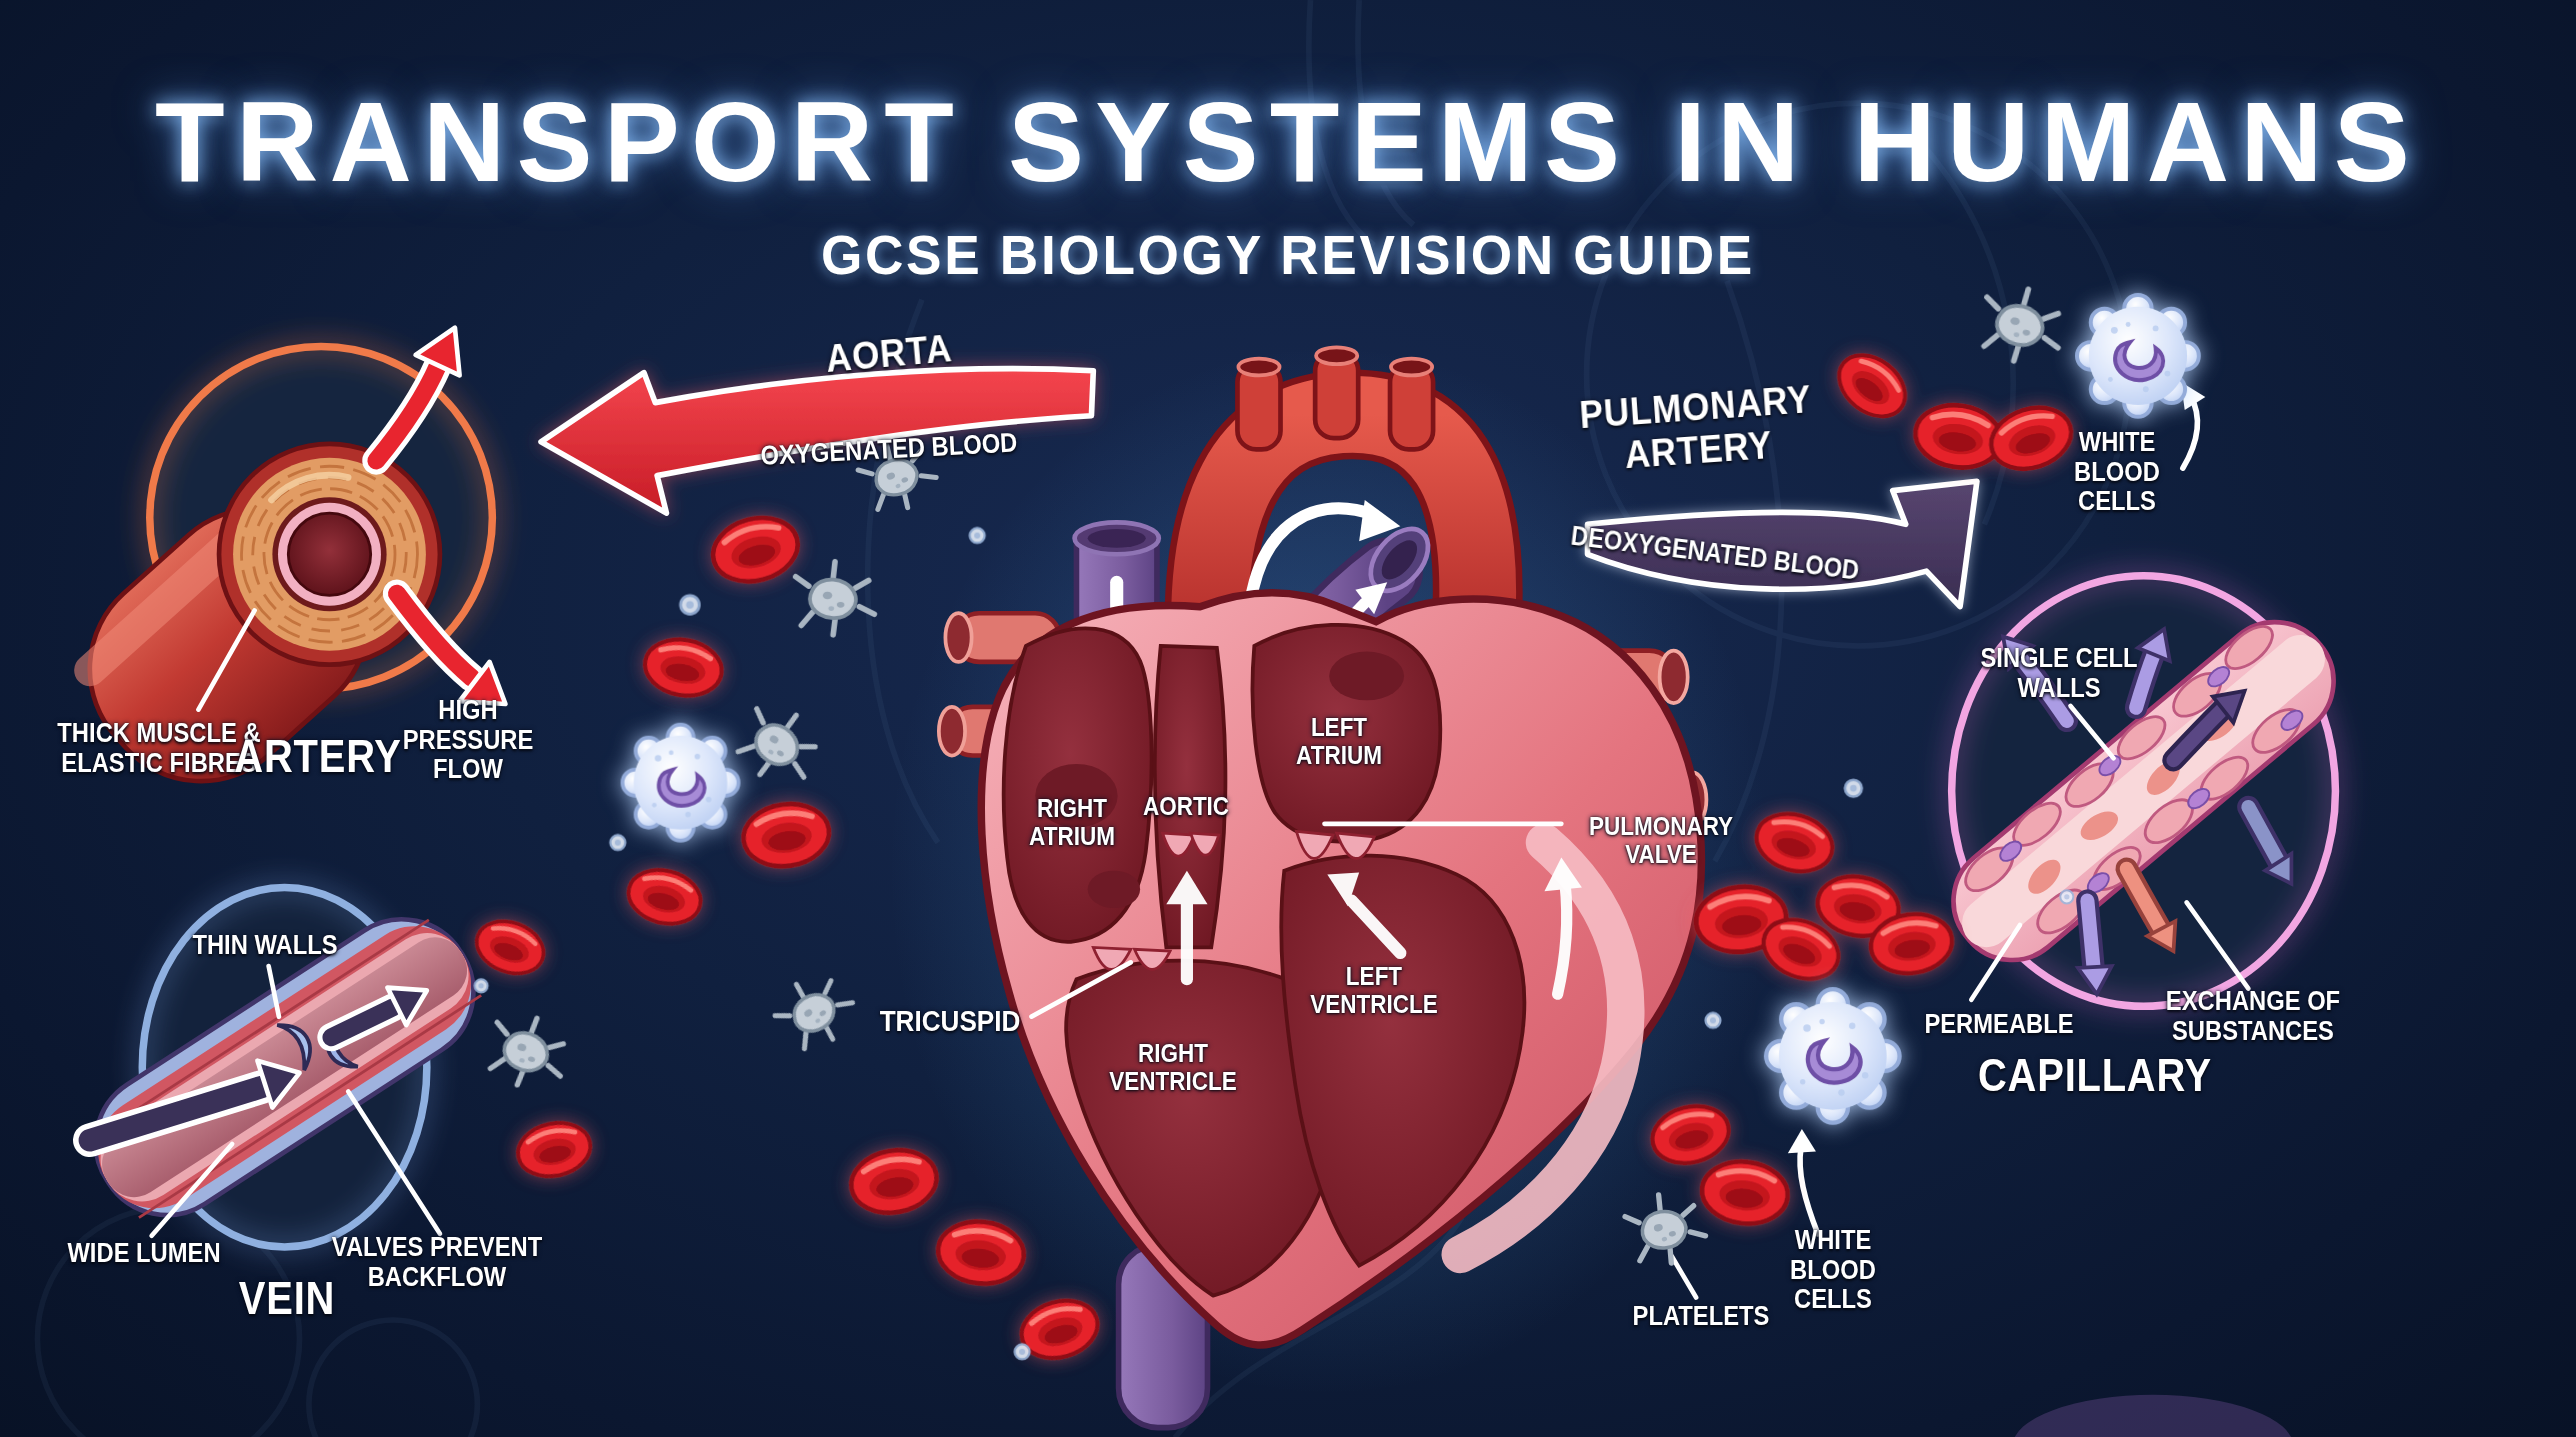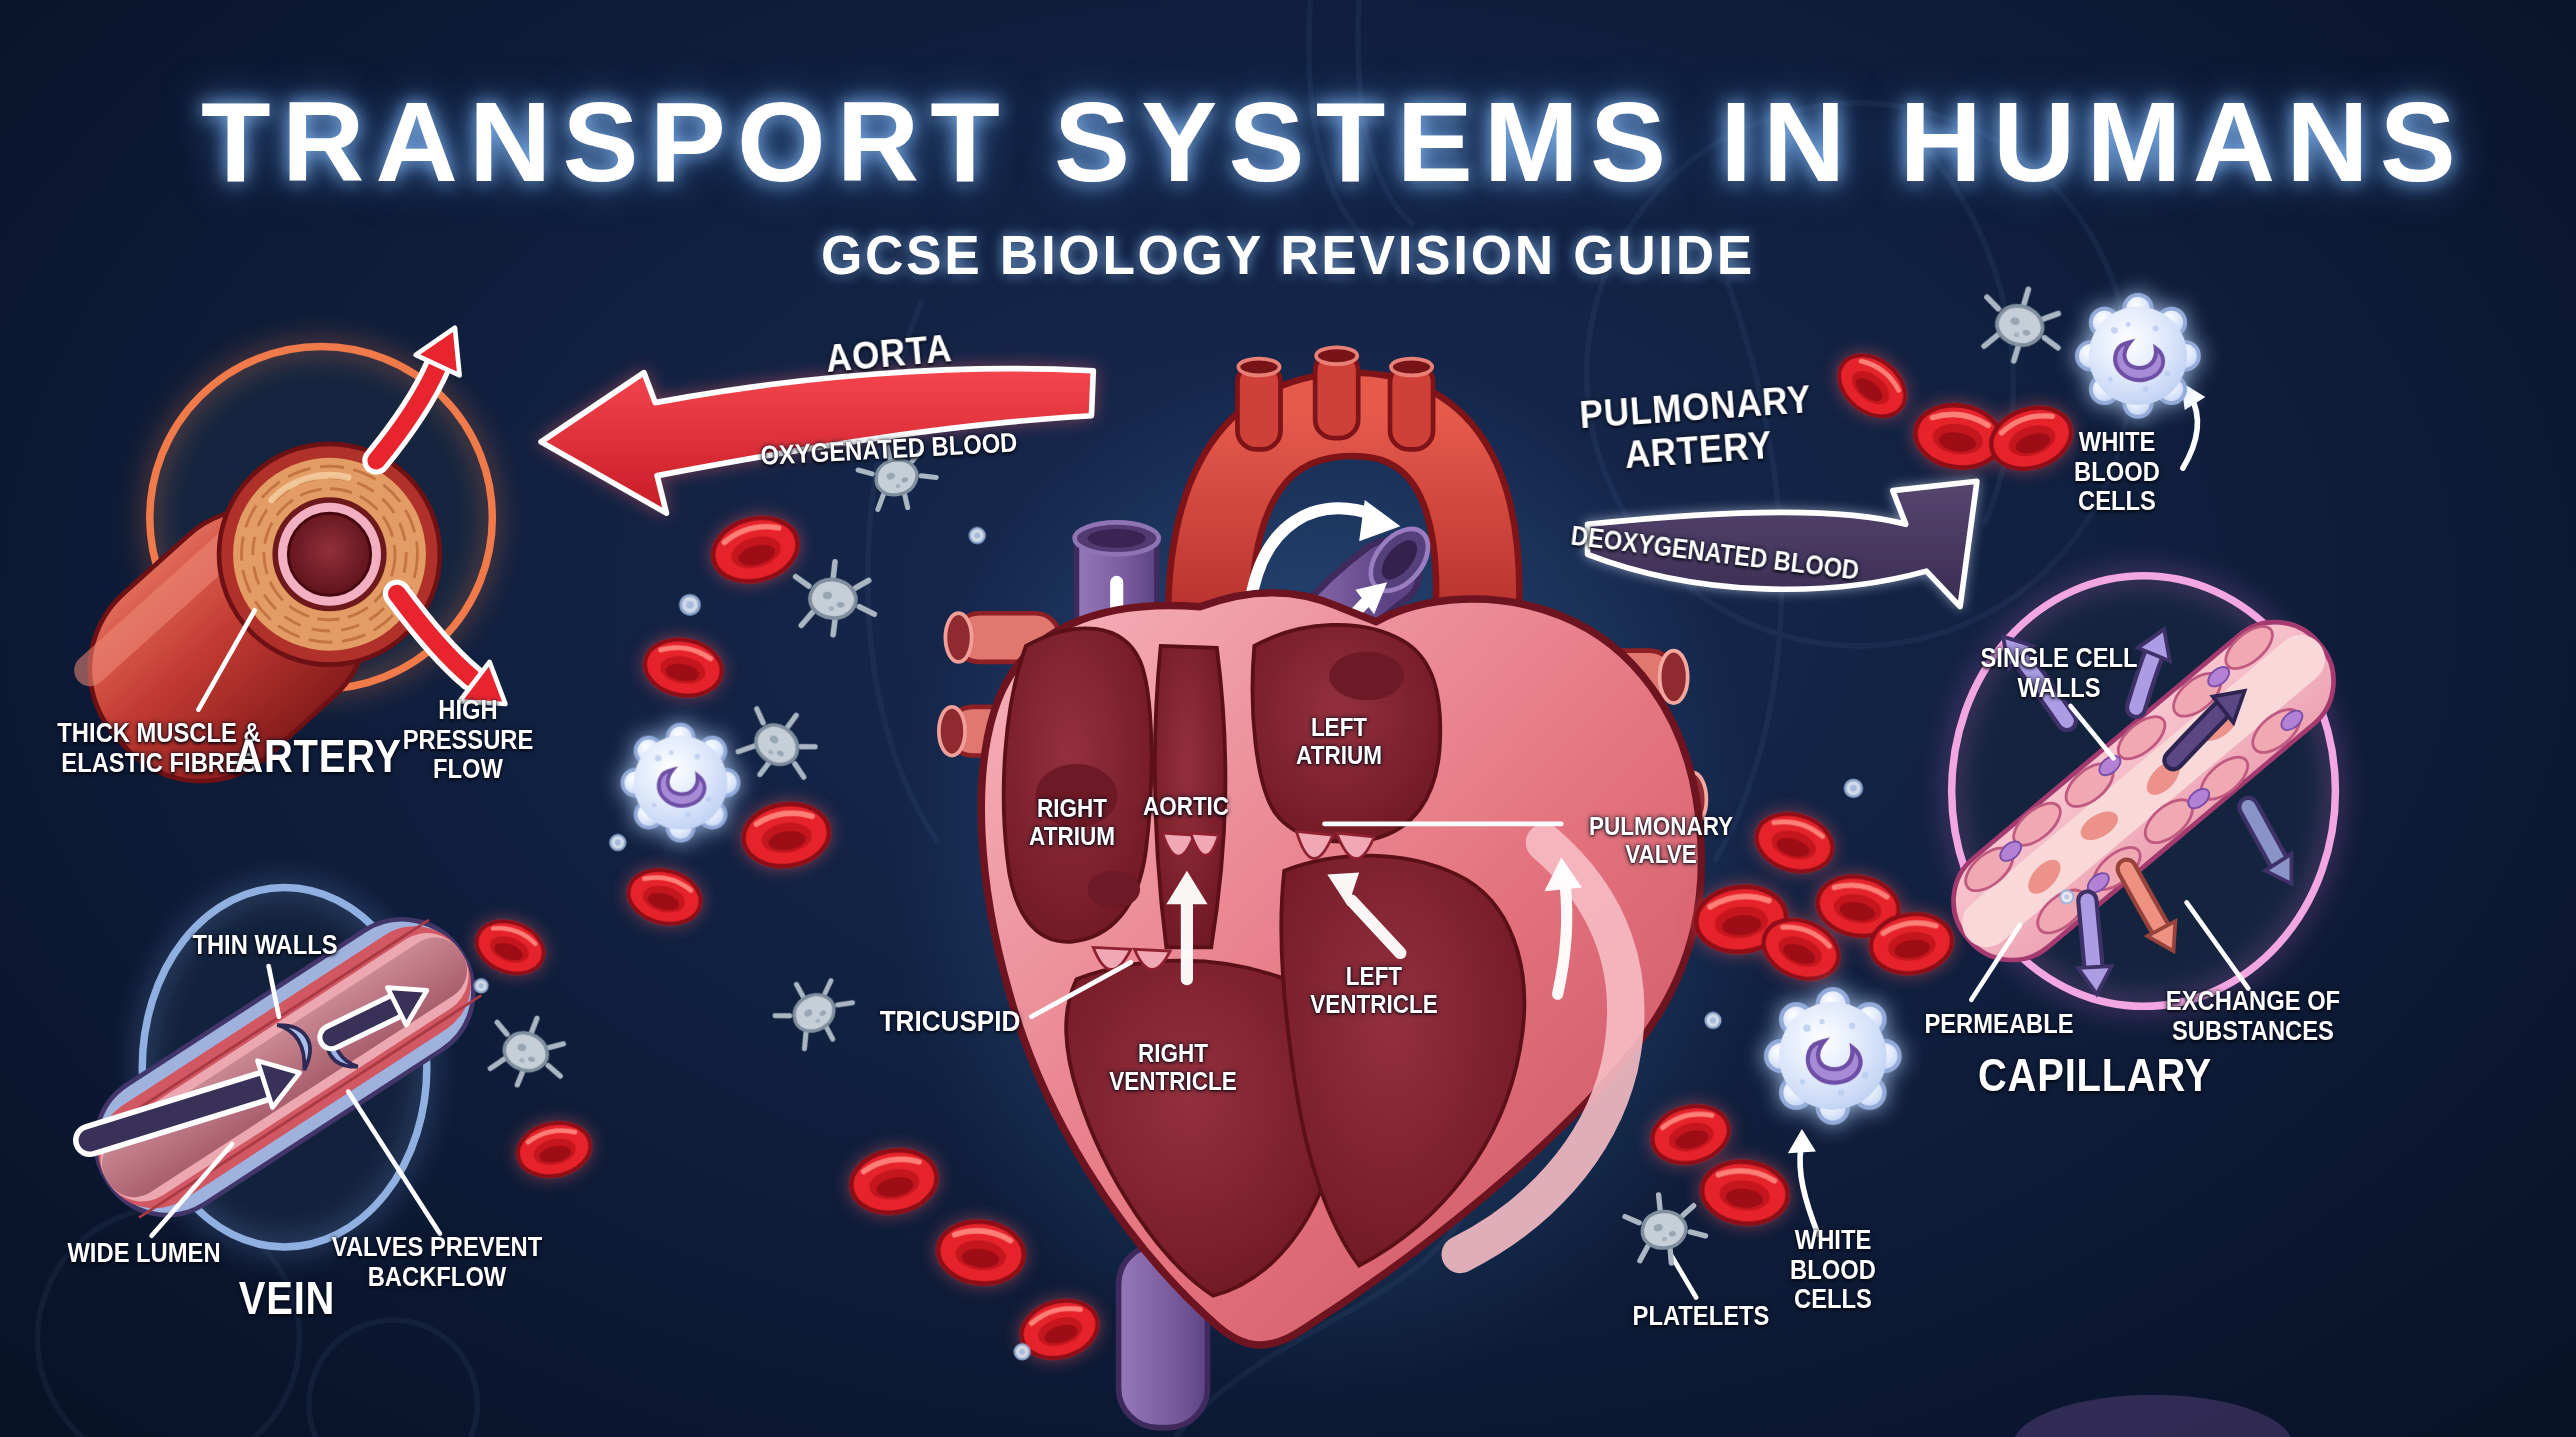--- a/index.html
+++ b/index.html
@@ -6,21 +6,21 @@
   #canvas{position:relative;width:2576px;height:1438px;overflow:hidden;
     background:radial-gradient(ellipse at 50% 42%, #182a52 0%, #10203f 45%, #0b1730 78%, #081226 100%);
     font-family:"Liberation Sans", sans-serif;}
   svg.art{position:absolute;left:0;top:0;width:2576px;height:1438px;}
   .lbl{position:absolute;color:#fff;font-weight:bold;text-align:center;line-height:1.1;
     transform:translate(-50%,-50%) rotate(var(--rot,0deg)) scaleX(var(--sx,1));
     white-space:nowrap;
     text-shadow:0 0 5.6px rgba(8,16,38,.95),0 1.9px 2.8px rgba(0,0,0,.75),0 0 1.9px rgba(0,0,0,.6);}
   .wrap{white-space:normal;}
   .t-title{font-size:114px;letter-spacing:11.2px;--sx:1;
-    text-shadow:0 0 19px rgba(140,195,255,.95),0 0 43px rgba(90,150,230,.65),0 3.7px 2.8px rgba(8,16,38,.9);margin-left:46px;}
+    text-shadow:0 0 19px rgba(140,195,255,.95),0 0 43px rgba(90,150,230,.65),0 3.7px 2.8px rgba(8,16,38,.9);}
   .t-sub{font-size:56px;letter-spacing:2.8px;--sx:.95;
     text-shadow:0 0 13px rgba(140,195,255,.8),0 2.8px 2.8px rgba(8,16,38,.9);}
   .t-big{font-size:39px;letter-spacing:0.9px;--sx:.9;}
   .t-name{font-size:47px;letter-spacing:0.9px;--sx:.85;}
   .t-med{font-size:27px;--sx:.88;}
   .t-heart{font-size:25px;--sx:.9;}
   .t-heart2{font-size:29px;--sx:.9;}
 </style>
 </head>
 <body>

